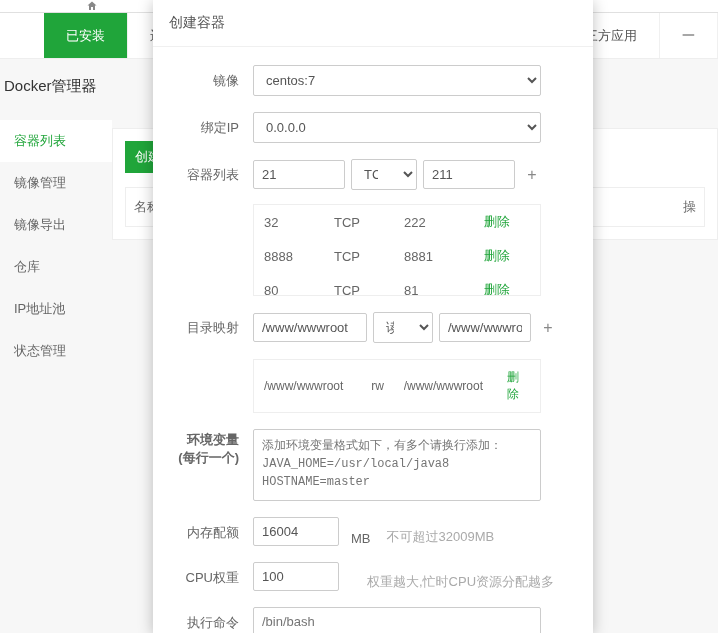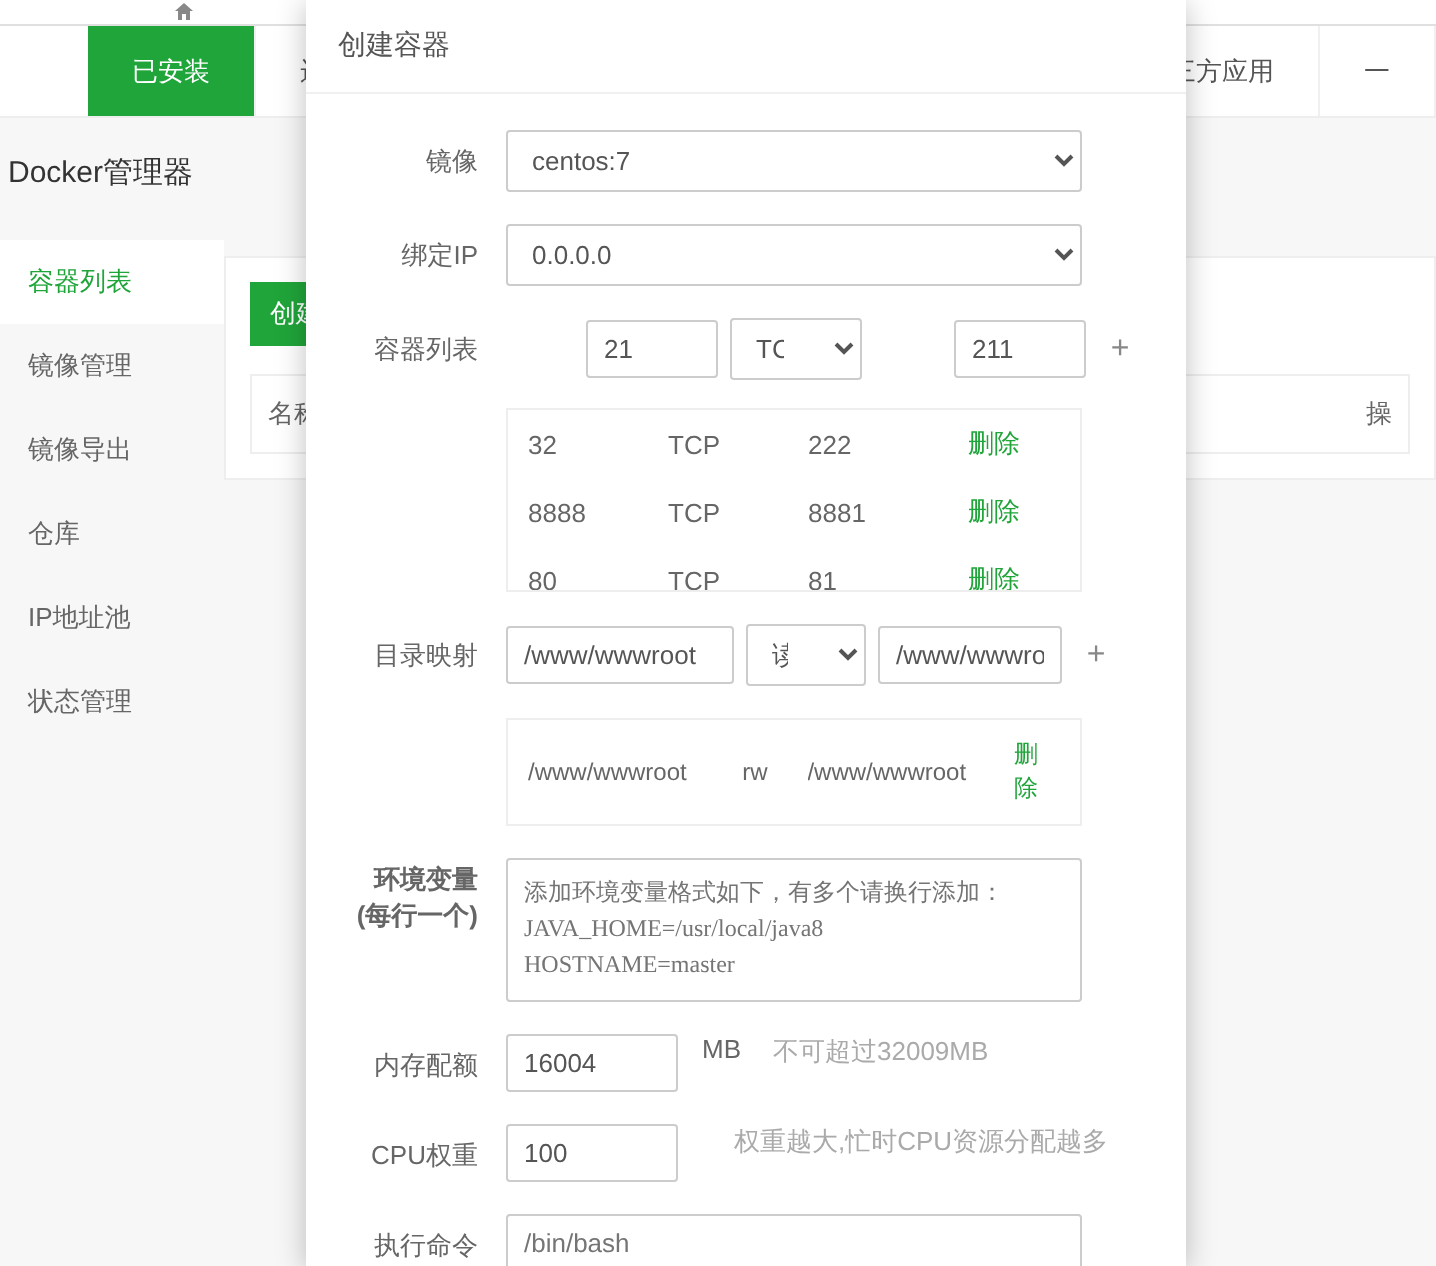--- a/index.html
+++ b/index.html
@@ -132,35 +132,35 @@
     padding-top: 7px;
     color: #666;
     font-size: 13px;
     flex-shrink: 0;
   }
   .form-label.multi { line-height: 1.4; padding-top: 2px; font-weight: bold; }
   .form-fields {
     flex: 1;
     display: flex;
     flex-wrap: wrap;
-    align-items: flex-start;
+    align-items: flex-end;
     gap: 6px;
   }
   select, input[type=text] {
     border: 1px solid #ccc;
     border-radius: 2px;
     padding: 6px 8px;
     font-size: 13px;
     color: #555;
     background: #fff;
     font-family: inherit;
   }
   select { padding-right: 22px; }
   .w-full { width: 288px; }
-  .w-port { width: 66px; margin-left: 40px; }
+  .w-port { width: 92px; }
   .w-proto { width: 66px; }
   .w-dir { width: 114px; }
   .w-mode { width: 60px; }
   .w-mem { width: 86px; }
   .plus-btn {
     width: 22px;
     font-size: 16px;
     color: #888;
     text-align: center;
     cursor: pointer;
@@ -200,21 +200,21 @@
   .dir-row span:nth-child(1) { width: 112px; overflow: hidden; }
   .dir-row span:nth-child(2) { width: 34px; }
   .dir-row span:nth-child(3) { width: 108px; overflow: hidden; }
   textarea {
     border: 1px solid #ccc;
     border-radius: 2px;
     padding: 7px 8px;
     width: 288px;
     height: 72px;
     font-size: 12px;
-    font-family: Liberation Serif, serif;
+    font-family: Liberation Mono, monospace;
     color: #999;
     resize: none;
     line-height: 1.5;
   }
   .hint {
     color: #aaa;
     font-size: 13px;
     margin-left: 10px;
   }
   .unit {

